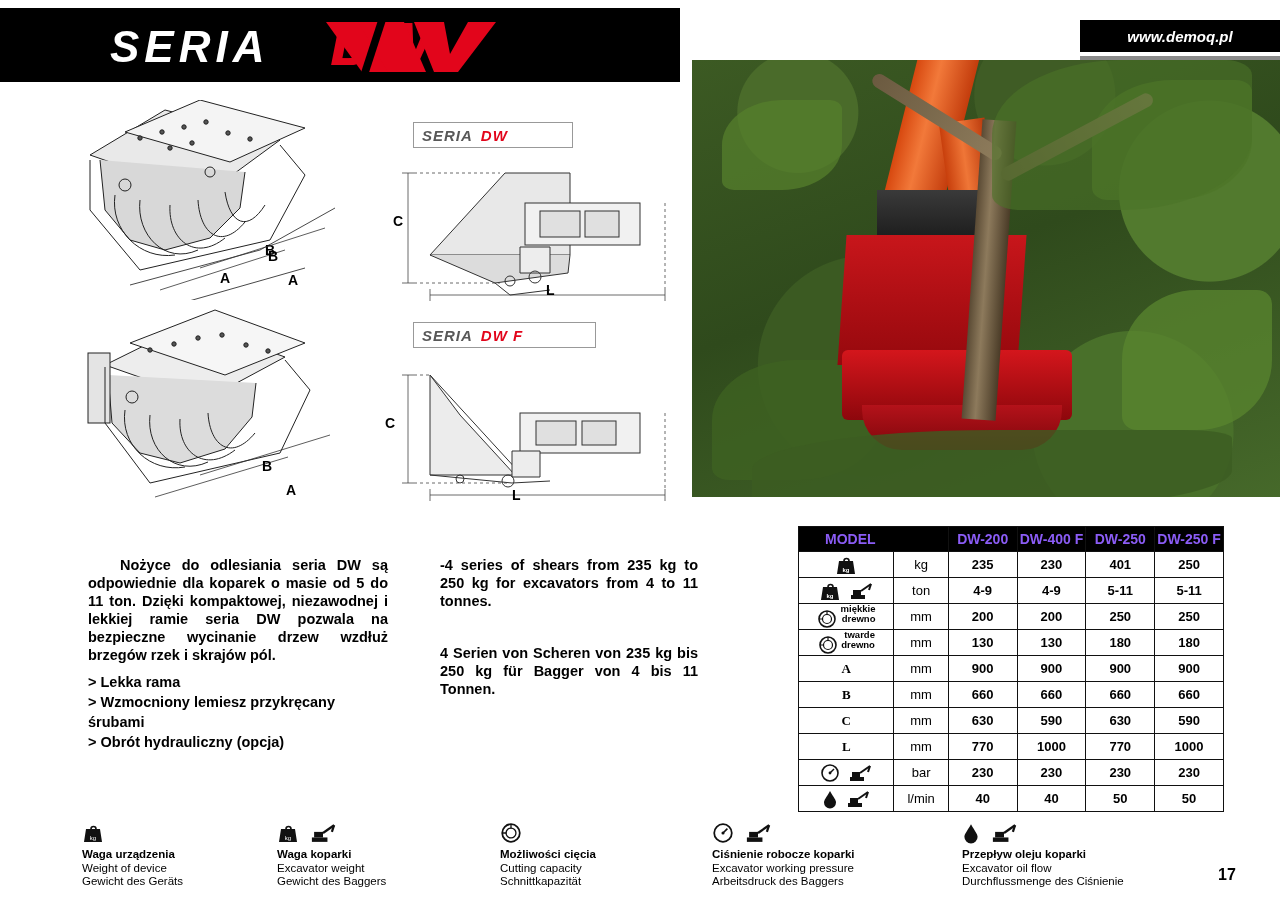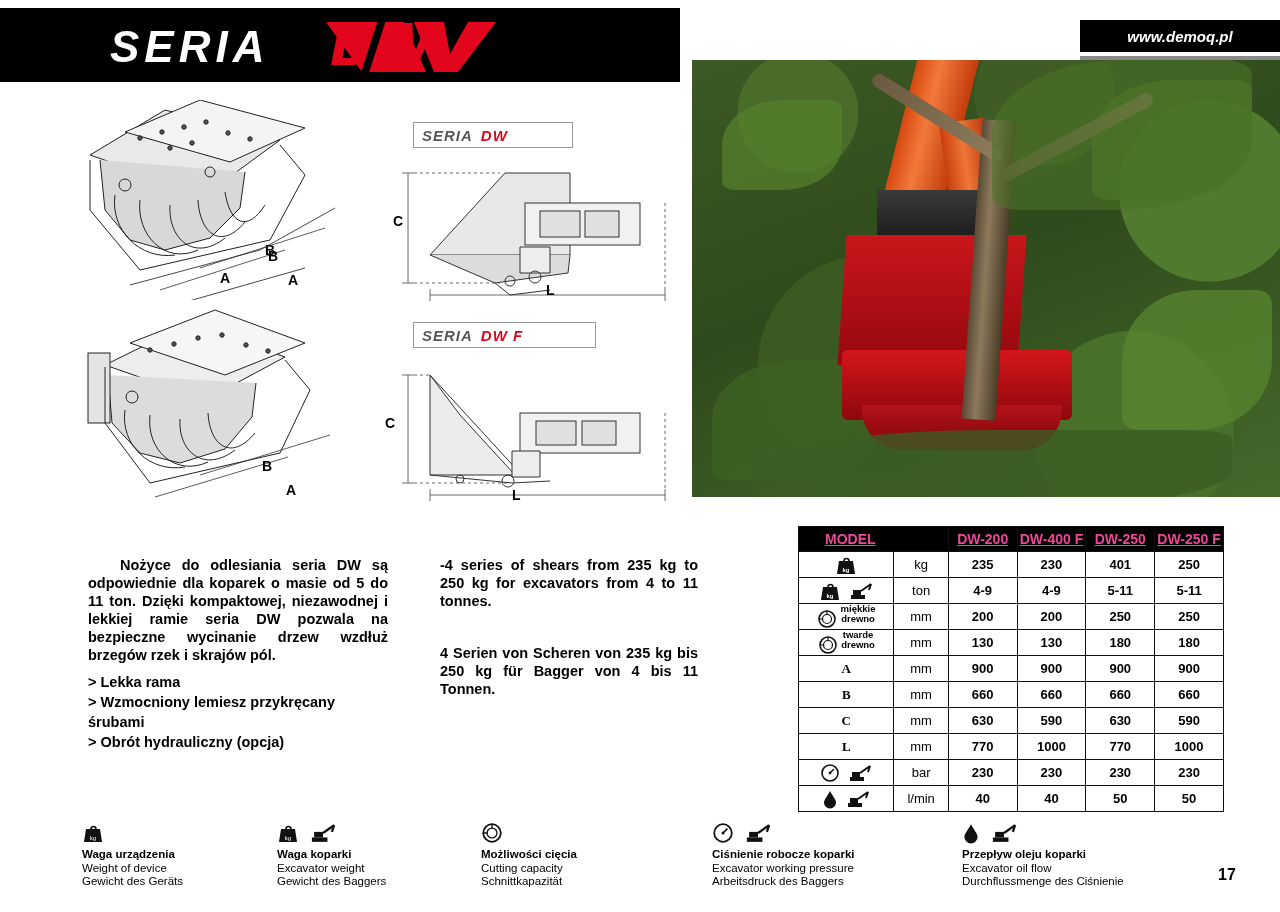--- a/index.html
+++ b/index.html
@@ -120,35 +120,35 @@
     text-align:justify;
   }
   .txt-pl{left:88px;top:556px;width:300px;}
   .txt-en{left:440px;top:556px;width:258px;font-weight:bold;}
   .txt-de{left:440px;top:644px;width:258px;font-weight:bold;}
   .bullets{position:absolute;left:88px;top:672px;width:300px;font-size:14.5px;line-height:20px;font-weight:bold;}
 
   
   .tbl{position:absolute;left:798px;top:526px;width:426px;border-collapse:collapse;}
   .tbl td,.tbl th{border:1px solid #111;padding:0;text-align:center;font-size:13px;}
-  .tbl thead th{background:#000;color:#ec4899;height:24px;font-size:14px;font-weight:bold;text-decoration:underline;}
+  .tbl thead th{background:#000;color:#8b5cf6;height:24px;font-size:14px;font-weight:bold;}
   .tbl tbody td{height:25px;font-weight:bold;}
   .tbl .c-icon{width:96px;text-align:center;background:#fff;}
   .tbl .c-unit{width:54px;font-weight:normal;font-size:13px;}
   .tbl .c-val{width:69px;}
   .dim-letter{font-size:19px;font-family:"Liberation Serif", serif;font-weight:normal;}
 
   
   .legend{position:absolute;left:82px;top:822px;width:1150px;height:70px;}
   .leg-item{position:absolute;font-size:11.5px;line-height:13.5px;}
   .leg-item .l1{font-weight:bold;}
   .pageno{position:absolute;left:1218px;top:866px;font-size:16px;font-weight:bold;}
 
   .icon-svg{display:inline-block;vertical-align:middle;}
-  .unit-2line{font-size:9.5px;line-height:10px;display:inline-block;text-align:center;}
+  .unit-2line{font-size:9.5px;line-height:10px;display:inline-block;text-align:right;}
 </style>
 </head>
 <body>
 
 <div class="page">
 
   <div class="hdr-bar"></div>
   <div class="hdr-seria">SERIA</div>
   <div class="hdr-dw">
     <span>DW</span>
@@ -515,21 +515,21 @@
           <path d="M3 13h14v4H3z" fill="#111"></path>
           <path d="M5 8h8v5H5z" fill="#111"></path>
           <path d="M13 9 L23 2" stroke="#111" stroke-width="2" fill="none"></path>
           <path d="M23 2 L21 8" stroke="#111" stroke-width="2" fill="none"></path>
         </svg>
       <div class="l1" style="margin-top:4px">Waga koparki</div>
       <div>Excavator weight</div>
       <div>Gewicht des Baggers</div>
     </div>
 
-    <div class="leg-item" style="left:399px;top:0px;">
+    <div class="leg-item" style="left:418px;top:0px;">
       <svg class="icon-svg" width="22" height="22" viewBox="0 0 20 20">
           <circle cx="10" cy="10" r="8" fill="none" stroke="#111" stroke-width="1.6"></circle>
           <circle cx="10" cy="10" r="4.5" fill="none" stroke="#111" stroke-width="1.2"></circle>
           <path d="M10 2v4M2 10h4" stroke="#111" stroke-width="1.2"></path>
         </svg>
       <div class="l1" style="margin-top:4px">Możliwości cięcia</div>
       <div>Cutting capacity</div>
       <div>Schnittkapazität</div>
     </div>
 

